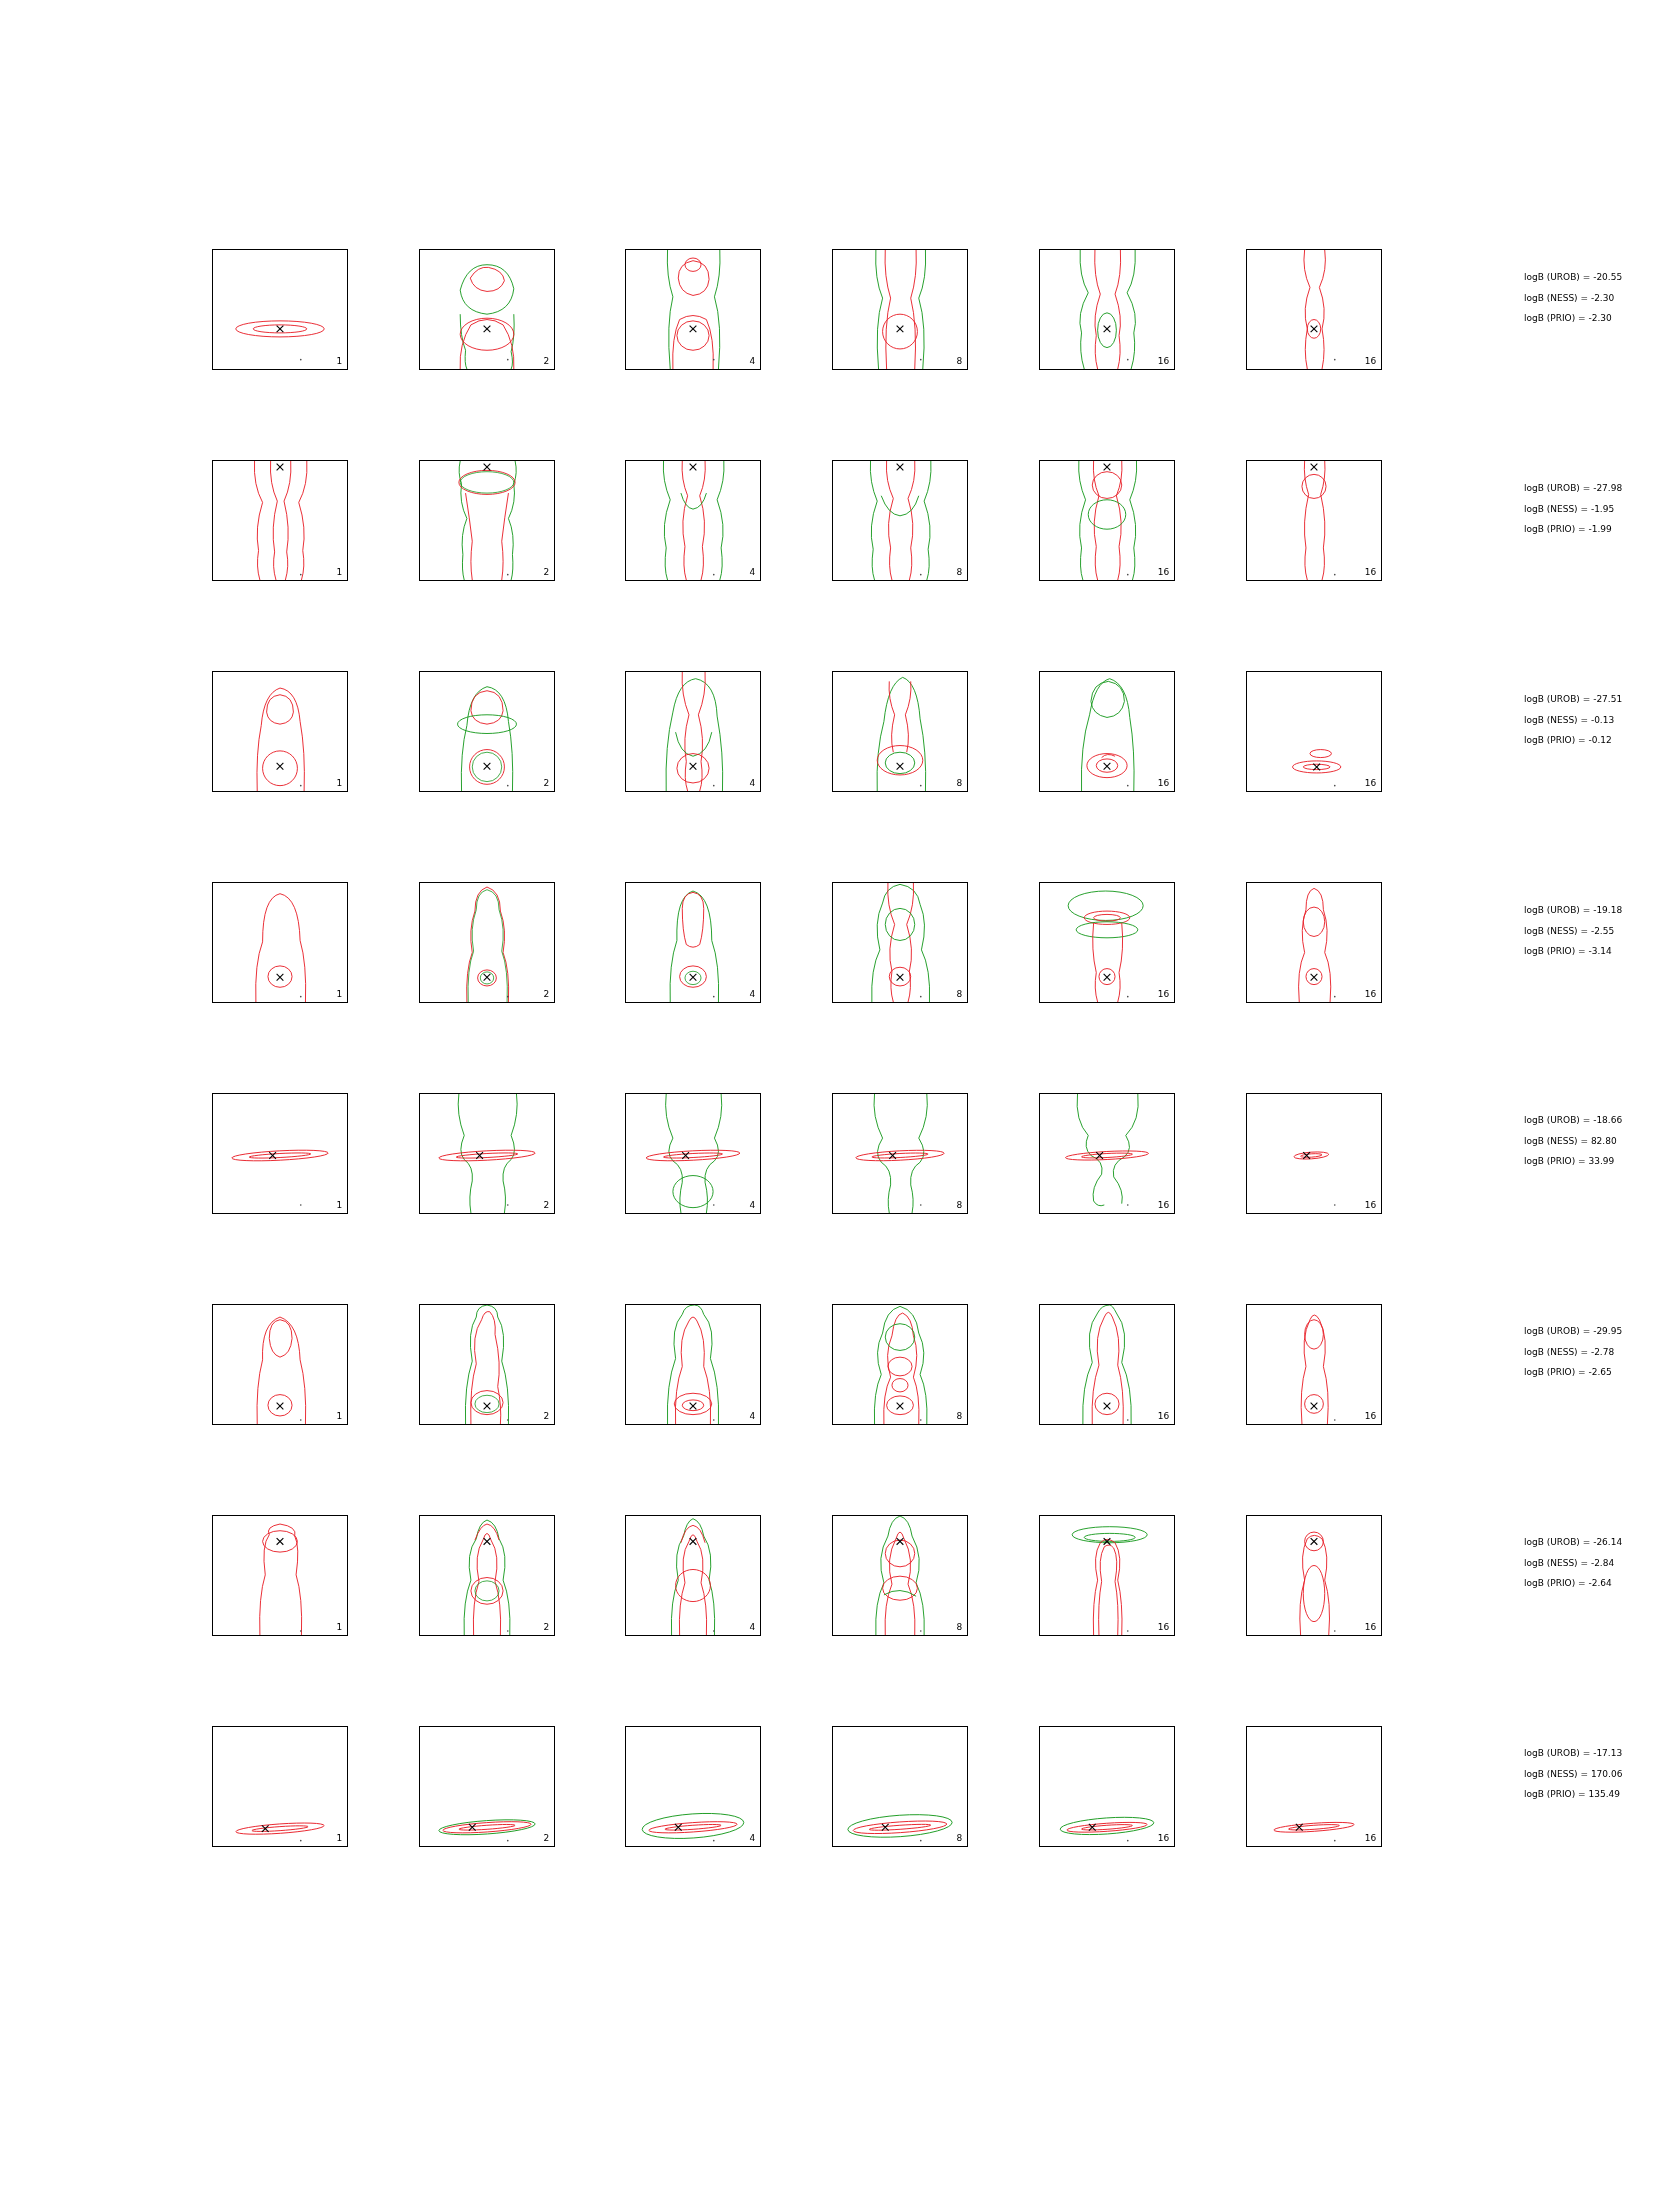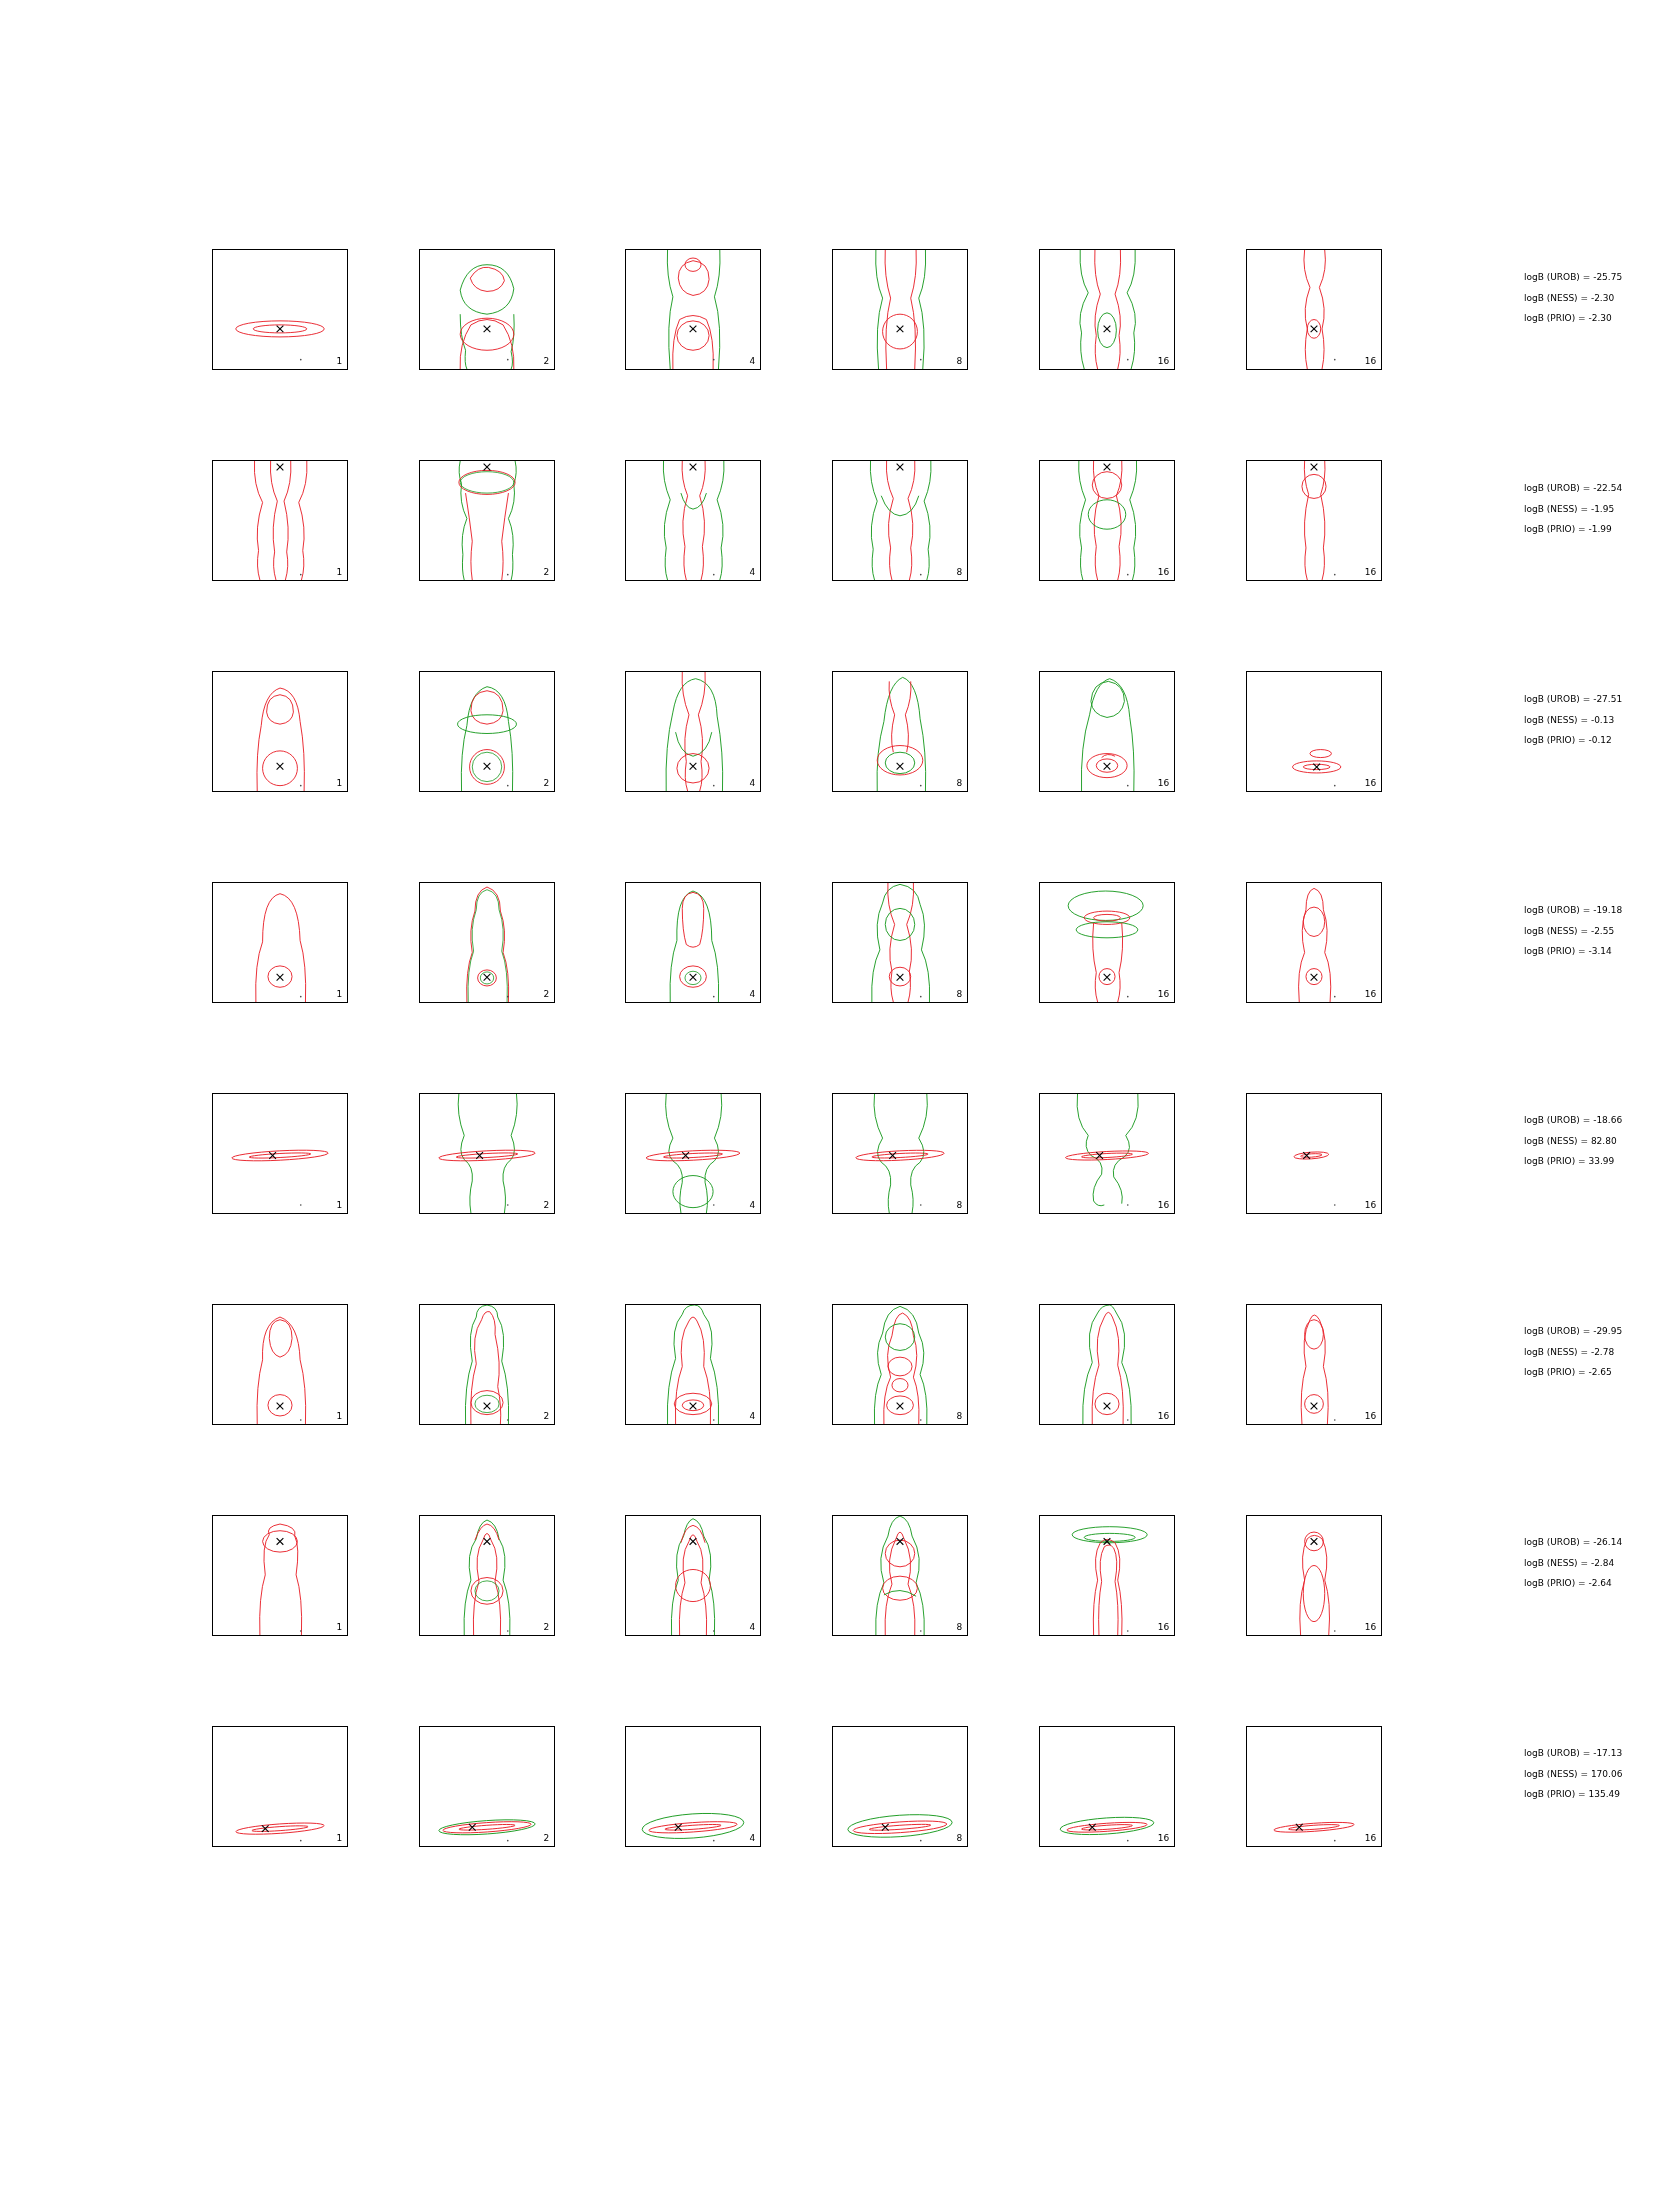--- a/index.html
+++ b/index.html
@@ -1791,26 +1791,26 @@
           <span class="xtickmark" style="left:50%"></span>
 
           <span class="xtickmark" style="left:79.4%"></span>
         </div>
       </div>
     </div>
 
   </div>
 
   <div class="annot" style="top:273px">
-    <div>logB (UROB) = -25.75</div>
+    <div>logB (UROB) = -20.55</div>
     <div>logB (NESS) = -2.30</div>
     <div>logB (PRIO) = -2.30</div>
   </div>
   <div class="annot" style="top:484px">
-    <div>logB (UROB) = -22.54</div>
+    <div>logB (UROB) = -27.98</div>
     <div>logB (NESS) = -1.95</div>
     <div>logB (PRIO) = -1.99</div>
   </div>
   <div class="annot" style="top:695px">
     <div>logB (UROB) = -27.51</div>
     <div>logB (NESS) = -0.13</div>
     <div>logB (PRIO) = -0.12</div>
   </div>
   <div class="annot" style="top:906px">
     <div>logB (UROB) = -19.18</div>

